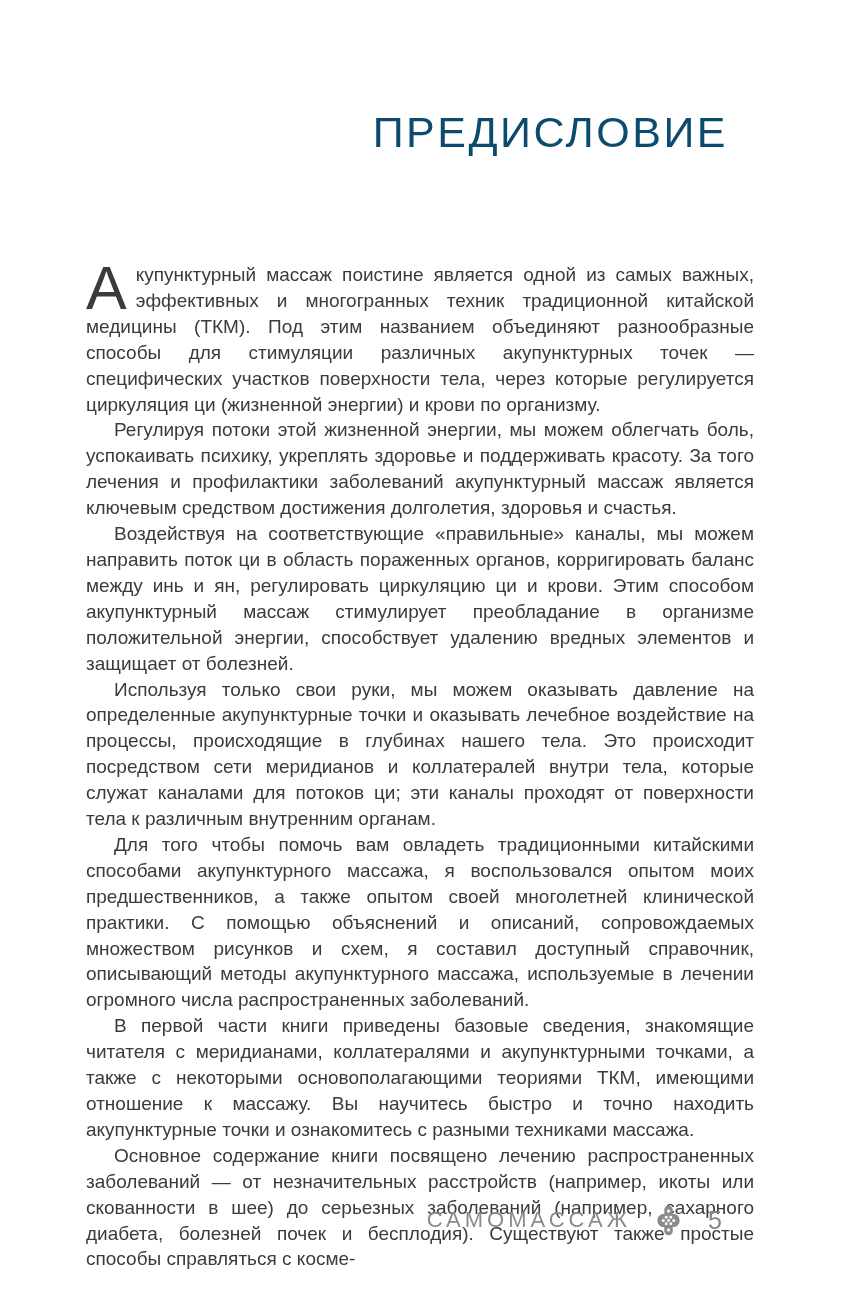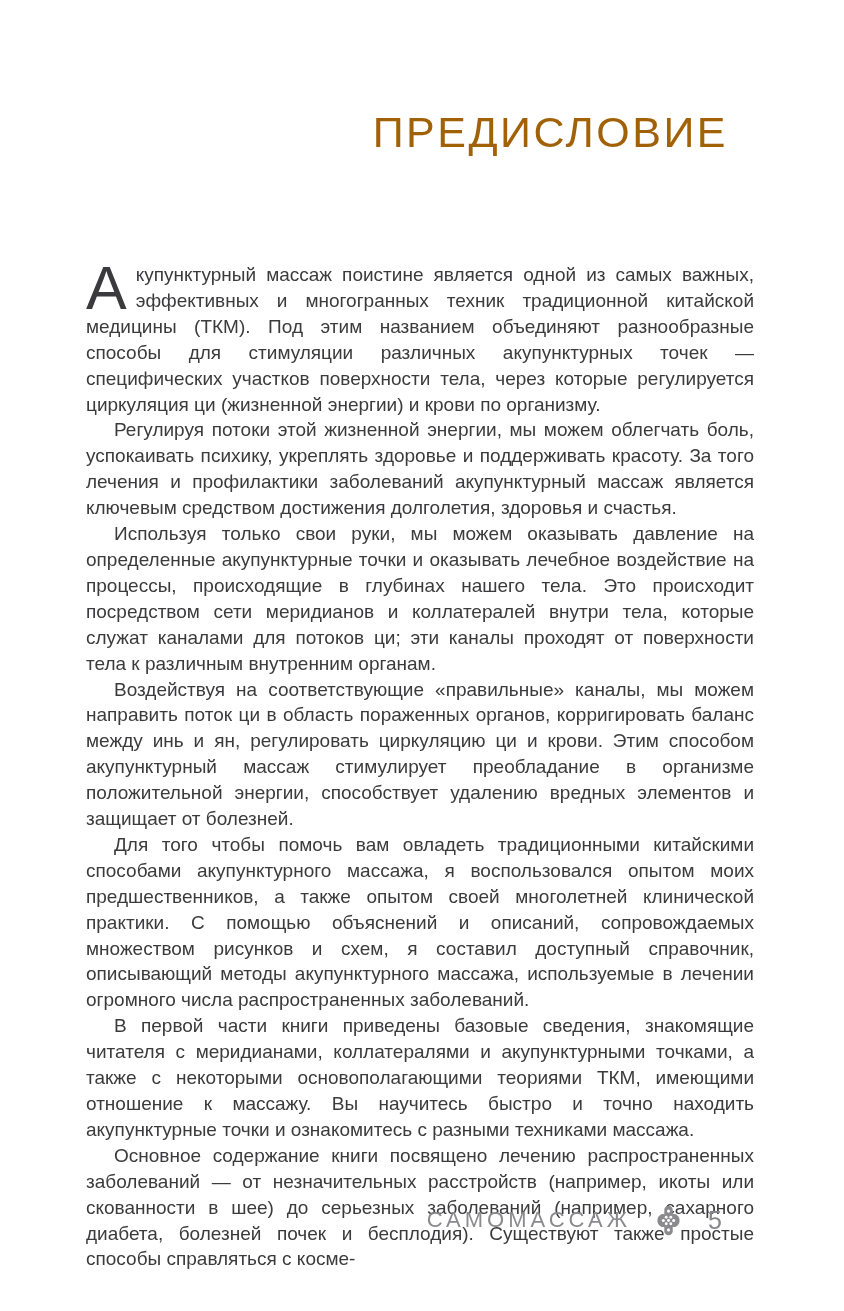--- a/index.html
+++ b/index.html
@@ -15,21 +15,21 @@
   .title {
     position: absolute;
     top: 108px;
     left: 85px;
     width: 643px;
     margin: 0;
     text-align: right;
     font-size: 43px;
     font-weight: 300;
     letter-spacing: 2.5px;
-    color: #a16207;
+    color: #0c4a6e;
     white-space: nowrap;
   }
   .body-text {
     position: absolute;
     top: 262px;
     left: 86px;
     width: 668px;
     font-size: 19px;
     line-height: 25.9px;
     color: #3b3b3d;
@@ -75,22 +75,22 @@
 </head>
 <body>
 
 <div class="page">
 
   <h1 class="title">ПРЕДИСЛОВИЕ</h1>
 
   <div class="body-text">
     <p class="para first"><span class="dropcap">А</span><span>купунктурный массаж поистине является одной из самых важных, эффективных и многогранных техник традиционной китайской медицины (ТКМ). Под этим названием объединяют разнообразные способы для стимуляции различных акупунктурных точек — специфических участков поверхности тела, через которые регулируется циркуляция ци (жизненной энергии) и крови по организму.</span></p>
     <p class="para">Регулируя потоки этой жизненной энергии, мы можем облегчать боль, успокаивать психику, укреплять здоровье и поддерживать красоту. За того лечения и профилактики заболеваний акупунктурный массаж является ключевым средством достижения долголетия, здоровья и счастья.</p>
+    <p class="para">Воздействуя на соответствующие «правильные» каналы, мы можем направить поток ци в область пораженных органов, корригировать баланс между инь и ян, регулировать циркуляцию ци и крови. Этим способом акупунктурный массаж стимулирует преобладание в организме положительной энергии, способствует удалению вредных элементов и защищает от болезней.</p>
     <p class="para">Используя только свои руки, мы можем оказывать давление на определенные акупунктурные точки и оказывать лечебное воздействие на процессы, происходящие в глубинах нашего тела. Это происходит посредством сети меридианов и коллатералей внутри тела, которые служат каналами для потоков ци; эти каналы проходят от поверхности тела к различным внутренним органам.</p>
-    <p class="para">Воздействуя на соответствующие «правильные» каналы, мы можем направить поток ци в область пораженных органов, корригировать баланс между инь и ян, регулировать циркуляцию ци и крови. Этим способом акупунктурный массаж стимулирует преобладание в организме положительной энергии, способствует удалению вредных элементов и защищает от болезней.</p>
     <p class="para">Для того чтобы помочь вам овладеть традиционными китайскими способами акупунктурного массажа, я воспользовался опытом моих предшественников, а также опытом своей многолетней клинической практики. С помощью объяснений и описаний, сопровождаемых множеством рисунков и схем, я составил доступный справочник, описывающий методы акупунктурного массажа, используемые в лечении огромного числа распространенных заболеваний.</p>
     <p class="para">В первой части книги приведены базовые сведения, знакомящие читателя с меридианами, коллатералями и акупунктурными точками, а также с некоторыми основополагающими теориями ТКМ, имеющими отношение к массажу. Вы научитесь быстро и точно находить акупунктурные точки и ознакомитесь с разными техниками массажа.</p>
     <p class="para">Основное содержание книги посвящено лечению распространенных заболеваний — от незначительных расстройств (например, икоты или скованности в шее) до серьезных заболеваний (например, сахарного диабета, болезней почек и бесплодия). Существуют также простые способы справляться с косме-</p>
   </div>
 
   <div class="footer">
     <span class="running-title">САМОМАССАЖ</span>
     <span class="knot">
       <svg viewBox="0 0 24 32" xmlns="http://www.w3.org/2000/svg" aria-hidden="true">
         <g fill="currentColor">

